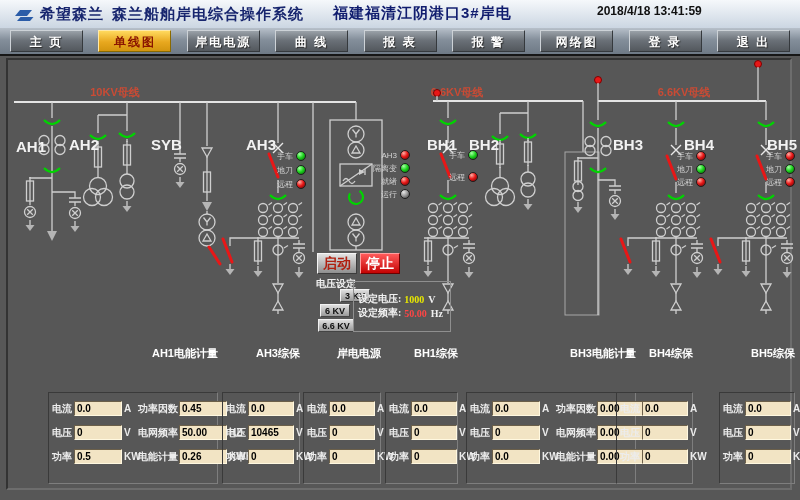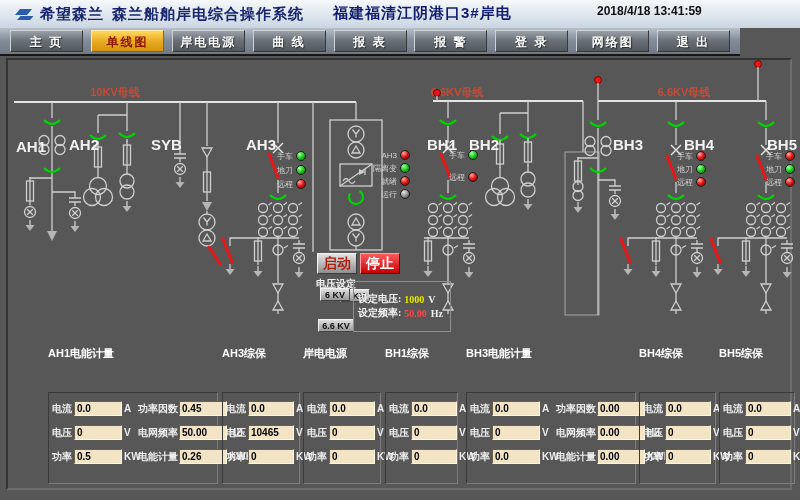--- a/index.html
+++ b/index.html
@@ -3,28 +3,28 @@
 <meta charset="utf-8">
 <style>
   html,body{margin:0;padding:0;}
   body{width:800px;height:500px;position:relative;overflow:hidden;
        font-family:"Liberation Sans",sans-serif;background:#575757;}
   #app{position:absolute;inset:0;}
 
   
   .header{position:absolute;left:0;top:0;width:800px;height:28px;
           background:linear-gradient(180deg,#f5f8fb,#cbd6e2);z-index:6;}
-  .logo{position:absolute;left:12px;top:5px;display:flex;align-items:flex-start;}
+  .logo{position:absolute;left:12px;top:5px;display:flex;align-items:center;}
   .logo-text{font-size:15px;font-weight:bold;color:#17256e;margin-left:4px;letter-spacing:1px;}
   .app-title{position:absolute;left:112px;top:5px;font-size:15px;font-weight:bold;color:#17256e;letter-spacing:1px;}
   .site-title{position:absolute;left:333px;top:4px;font-size:15px;font-weight:bold;color:#101c6e;letter-spacing:1px;}
   .datetime{position:absolute;left:597px;top:4px;font-size:12px;font-weight:600;color:#101010;}
 
   
-  .menubar{position:absolute;left:0;top:28px;width:740px;height:28px;z-index:6;
+  .menubar{position:absolute;left:0;top:28px;width:800px;height:28px;z-index:6;
            background:linear-gradient(180deg,#b7c0ca,#848f9b 45%,#6e7985);
            border-bottom:2px solid #161616;box-sizing:border-box;
            display:flex;justify-content:space-between;align-items:center;padding:0 10px;}
   .mbtn{width:73px;height:22px;line-height:22px;text-align:center;font-size:12px;font-weight:bold;
         color:#fff;letter-spacing:2px;cursor:pointer;
         background:linear-gradient(180deg,#9aa1a8,#6a7077 48%,#53585d);
         border:1px solid;border-color:#cdd2d7 #35393d #35393d #cdd2d7;
         text-shadow:1px 1px 1px #2a2a2a;box-sizing:border-box;}
   .mbtn.active{background:linear-gradient(180deg,#ffd95e,#e8a81f 55%,#d3950f);
         color:#8a1500;text-shadow:none;border-color:#ffe9a8 #8a6a00 #8a6a00 #ffe9a8;}
@@ -53,34 +53,34 @@
      background:linear-gradient(180deg,#e3e3e3,#8f8f8f);
      border:1px solid;border-color:#f5f5f5 #3c3c3c #3c3c3c #f5f5f5;}
   .btn-stop{left:360px;top:253px;width:40px;height:21px;line-height:19px;text-align:center;
      font-size:14px;font-weight:bold;color:#fff;cursor:pointer;
      background:linear-gradient(180deg,#ff5a5a,#c40202);
      border:1px solid;border-color:#ff9f9f #6a0000 #6a0000 #ff9f9f;}
   .vset-label{left:316px;top:277px;font-size:10px;font-weight:bold;color:#f0f0f0;}
   .kv{width:30px;height:13px;line-height:12px;text-align:center;font-size:9px;font-weight:bold;color:#101010;
       cursor:pointer;background:linear-gradient(180deg,#e0e0e0,#999);
       border:1px solid;border-color:#f2f2f2 #444 #444 #f2f2f2;}
-  .kv1{left:320px;top:289px;margin-left:20px;} .kv2{left:320px;top:288px;} .kv3{left:318px;top:319px;width:36px;}
+  .kv1{left:320px;top:289px;margin-left:20px;} .kv2{left:320px;top:304px;} .kv3{left:318px;top:319px;width:36px;}
   .setbox{left:353px;top:281px;width:98px;height:51px;border:1px solid #8f8f8f;padding:10px 4px;font-family:Liberation Serif, serif;}
   .setrow{display:flex;align-items:center;height:14px;}
   .setrow .sl{font-size:10px;font-weight:bold;color:#f0f0f0;}
   .setrow .sv{font-size:10px;font-weight:bold;margin-left:3px;}
   .sv.yellow{color:#e8e800;} .sv.redv{color:#ff4545;}
   .setrow .su{font-size:10px;font-weight:bold;color:#f0f0f0;margin-left:4px;}
 
   
   .panel{position:absolute;top:346px;z-index:4;}
   .p1{left:48px;width:170px;} .p2{left:222px;width:78px;} .p3{left:303px;width:78px;}
-  .p4{left:385px;width:73px;} .p5{left:466px;width:170px;} .p6{left:639px;width:77px;}
+  .p4{left:385px;width:73px;} .p5{left:466px;width:170px;} .p6{left:616px;width:77px;}
   .p7{left:719px;width:76px;}
-  .ptitle{height:14px;text-align:left;font-size:11px;font-weight:bold;color:#fff;margin-bottom:15px;}
+  .ptitle{height:14px;text-align:right;font-size:11px;font-weight:bold;color:#fff;margin-bottom:15px;}
   .pbox{height:92px;border:1px solid;border-color:#3a3a3a #7e7e7e #7e7e7e #3a3a3a;
         box-sizing:border-box;padding:8px 3px 0 3px;margin-top:32px;}
   .fld{display:flex;align-items:center;margin-bottom:9px;}
   .fl-l{font-size:10px;font-weight:bold;color:#ececec;width:22px;flex:none;}
   .fl-l.wd{width:41px;}
   .fl-v{background:#f2e4c4;color:#000;font-size:10px;font-weight:bold;height:13px;line-height:13px;
         padding-left:2px;flex:none;width:42px;
         border:1px solid;border-color:#6b5f49 #fff8e0 #fff8e0 #6b5f49;}
   .fl-v.n2{width:44px;}
   .fl-u{font-size:10px;font-weight:bold;color:#ececec;margin-left:2px;flex:none;width:15px;}
@@ -105,22 +105,22 @@
     <span class="datetime">2018/4/18 13:41:59</span>
   </div>
 
   <div class="menubar">
     <div class="mbtn">主 页</div>
     <div class="mbtn active">单线图</div>
     <div class="mbtn">岸电电源</div>
     <div class="mbtn">曲 线</div>
     <div class="mbtn">报 表</div>
     <div class="mbtn">报 警</div>
+    <div class="mbtn">网络图</div>
     <div class="mbtn">登 录</div>
-    <div class="mbtn">网络图</div>
     <div class="mbtn">退 出</div>
   </div>
 
   <div class="frame"></div>
 
   <svg class="diagram" width="800" height="344" viewBox="0 0 800 344">
     <defs>
       <radialGradient id="gg" cx="35%" cy="30%" r="75%">
         <stop offset="0%" stop-color="#a6ffa6"></stop>
           <stop offset="55%" stop-color="#1fd41f"></stop>

